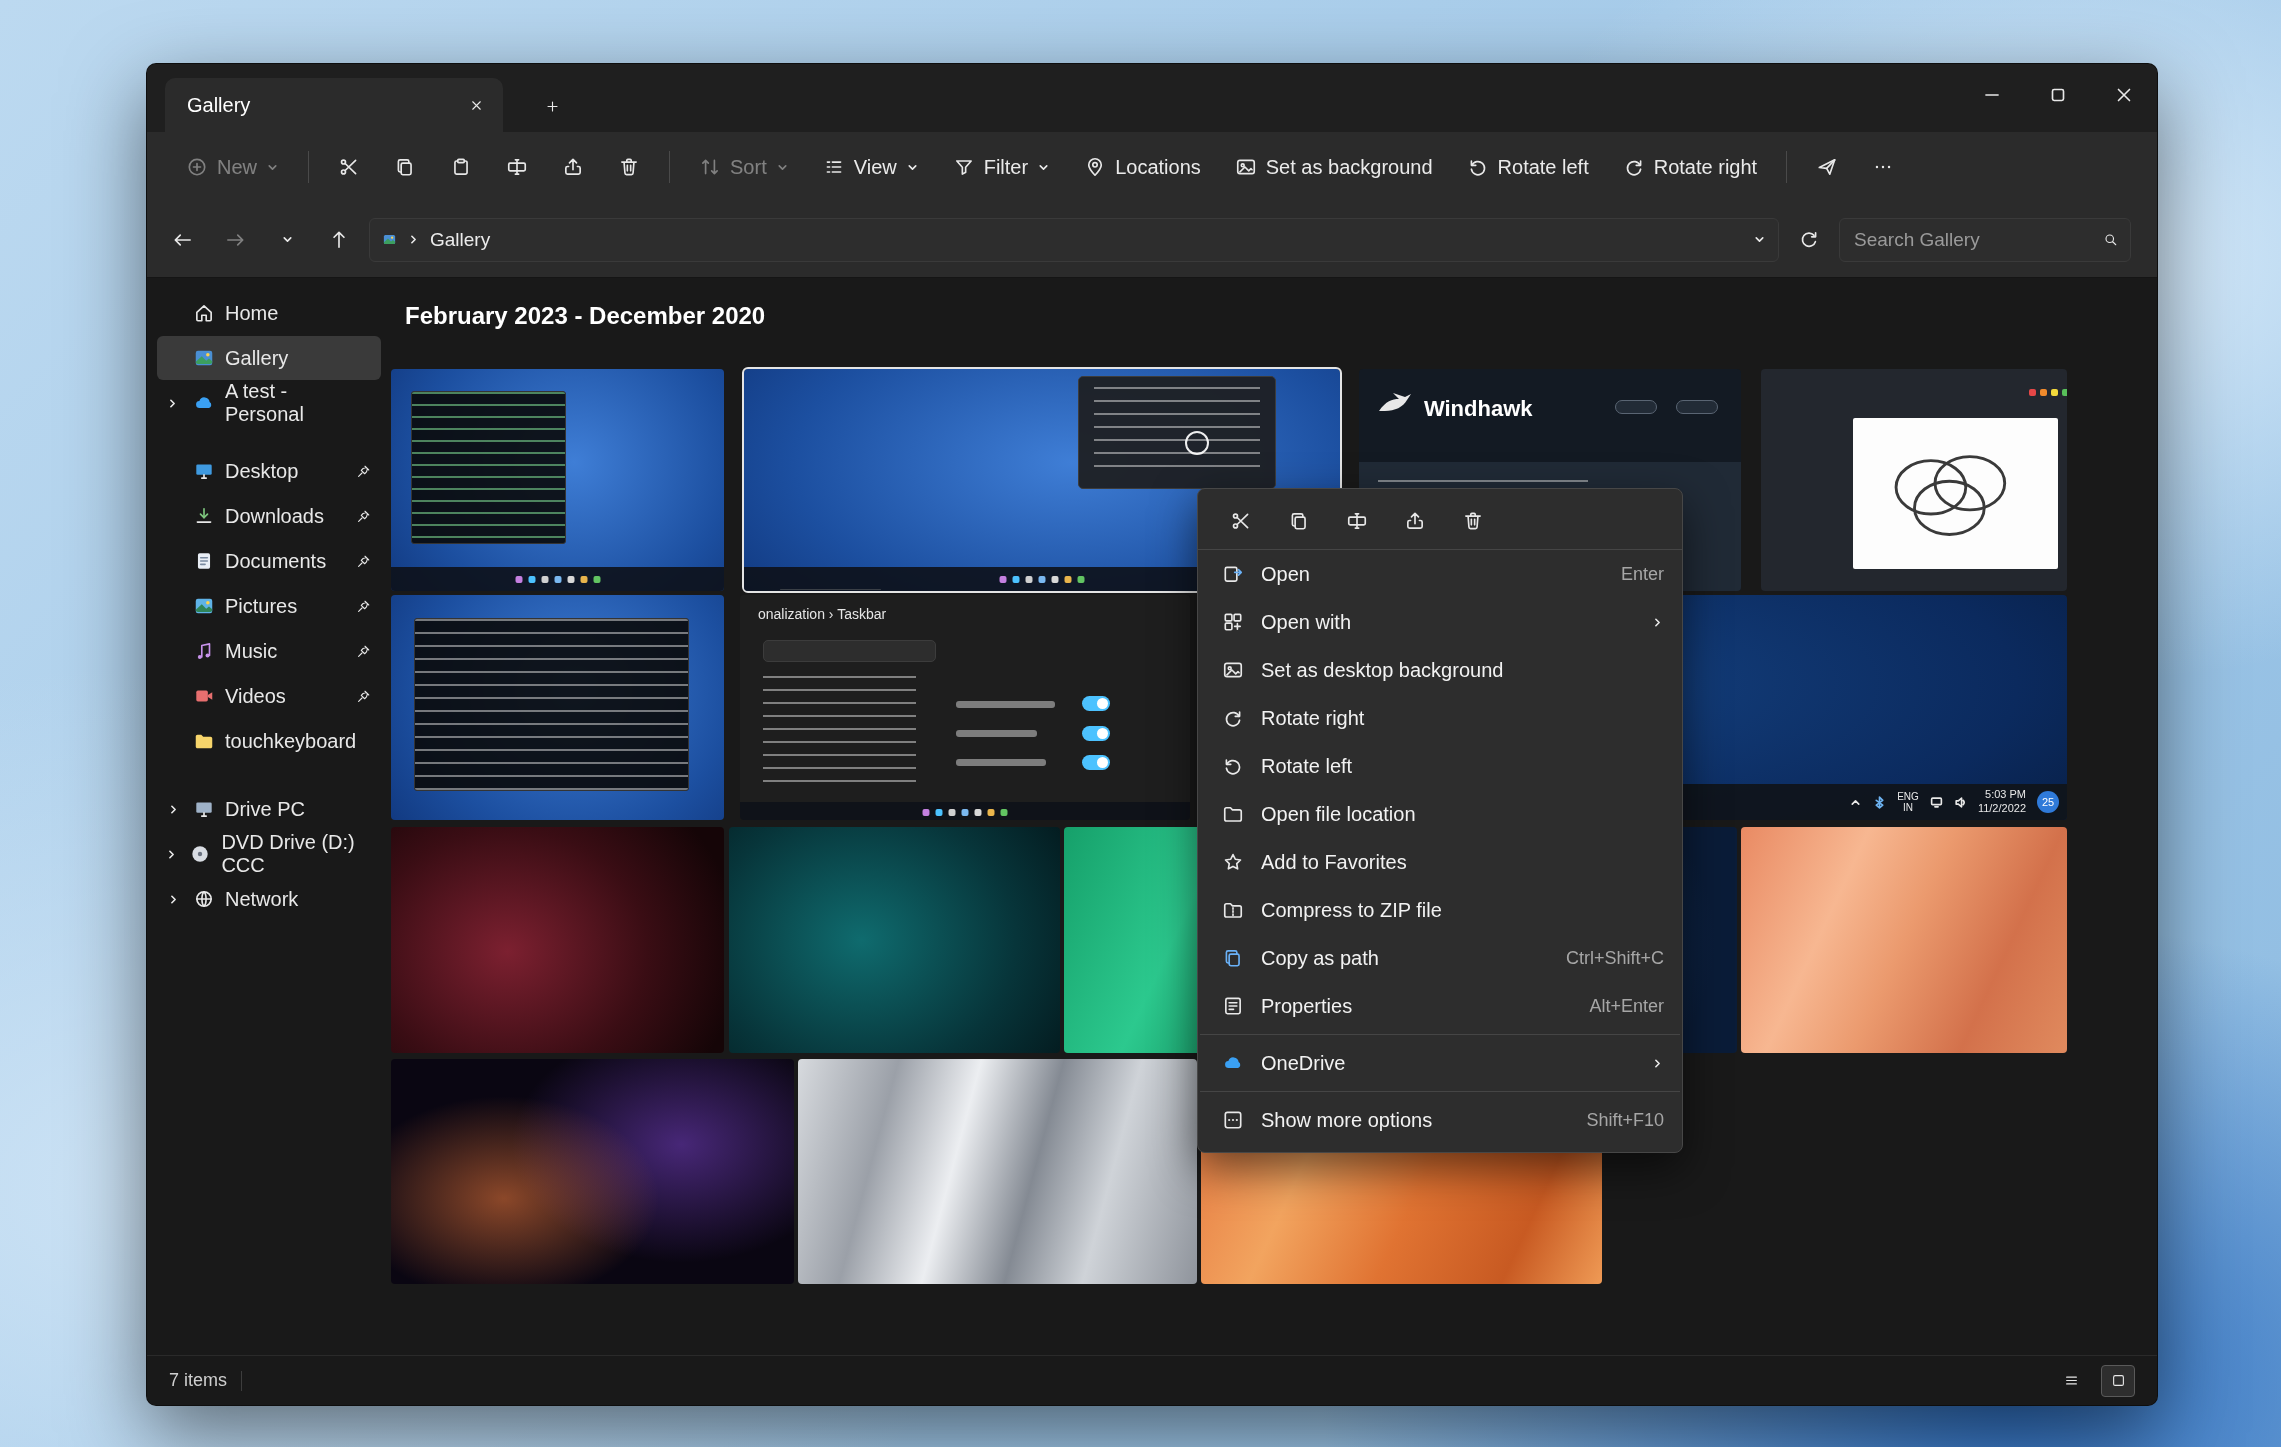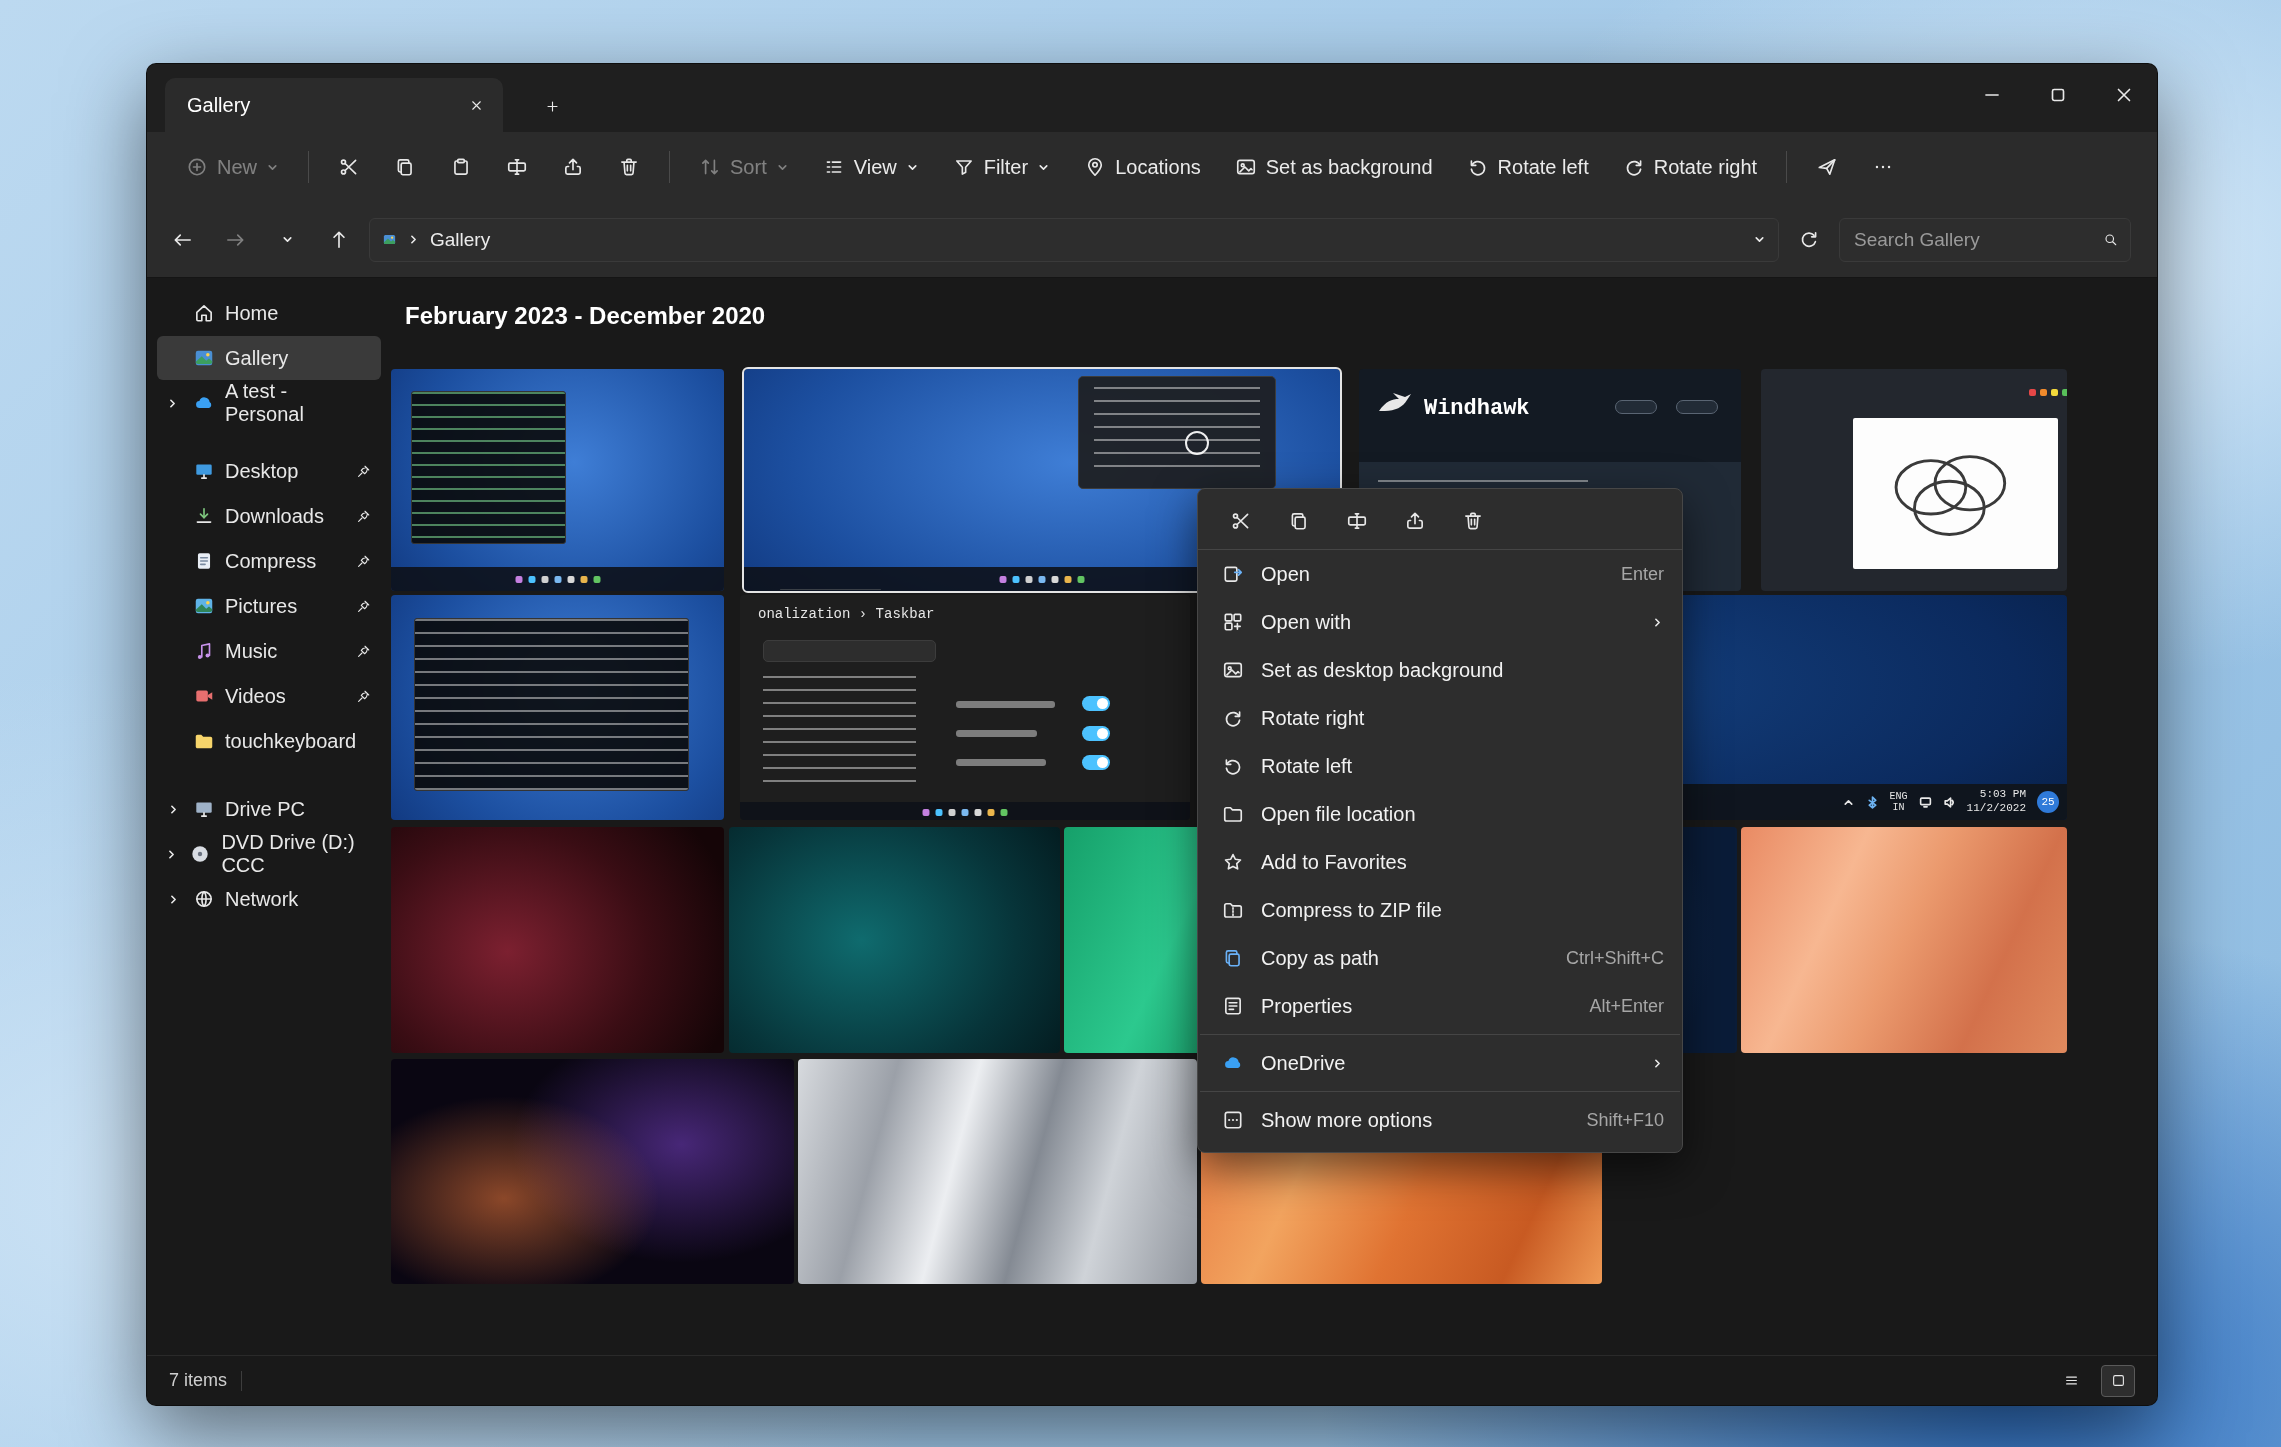--- a/index.html
+++ b/index.html
@@ -49,21 +49,21 @@
   .sidebar{position:absolute;left:0;top:0;bottom:0;width:244px;padding-top:12px;box-sizing:border-box;}
   .sitem{display:flex;align-items:center;height:44px;margin:1px 10px;border-radius:6px;padding:0 10px 0 6px;gap:10px;
          font-size:20px;color:#e8e8e8;}
   .sitem .chevslot{width:20px;display:flex;justify-content:center;}
   .sitem.sel{background:#3a3a3a;}
   .sitem .pin{margin-left:auto;}
   .sgap{height:22px;}
   .content{position:absolute;left:244px;top:0;right:0;bottom:0;overflow:hidden;}
   .group-title{position:absolute;left:14px;top:24px;font-size:24px;font-weight:700;color:#fff;}
   
-  .thumb{position:absolute;border-radius:4px;overflow:hidden;background:#10151d;font-family:Liberation Mono, monospace;}
+  .thumb{position:absolute;border-radius:4px;overflow:hidden;background:#10151d;}
   .thumb.sel{outline:2px solid #e4e4e4;}
   .bloom{background:radial-gradient(85% 120% at 55% 42%,#3f7ed6 0%,#1c4fa0 55%,#0a2a6a 100%);}
   .bloomdark{background:radial-gradient(95% 130% at 42% 40%,#14407e 0%,#0b2a5e 55%,#05142e 100%);}
   .bg-navy{background:radial-gradient(90% 110% at 30% 50%,#15355e 0%,#0a1c38 70%);}
   .bg-red{background:radial-gradient(70% 90% at 35% 55%,#7c2030 0%,#3a0d14 60%,#150507 100%);}
   .bg-teal{background:radial-gradient(75% 95% at 40% 50%,#0f6b6e 0%,#07353a 62%,#03191d 100%);}
   .bg-green{background:linear-gradient(115deg,#16a06a 0%,#2cc98e 35%,#0f8a58 70%,#0a6a42 100%);}
   .bg-coral{background:linear-gradient(115deg,#e98a63 0%,#f7b791 30%,#eb9a6e 50%,#d3714b 75%,#e08a5e 100%);}
   .bg-purple{background:
       radial-gradient(55% 65% at 28% 62%,rgba(245,125,60,.55) 0%,rgba(245,125,60,0) 70%),
@@ -471,21 +471,21 @@
             </span>
       </div>
       <div class="sitem">
         <span class="chevslot"></span>
         <span class="ic">
               <svg viewBox="0 0 20 20">
                 <rect x="4.5" y="3" width="11" height="14" rx="1.5" fill="#e9eef5" stroke="none"></rect>
                 <path d="M7 7h6M7 10h6M7 13h4" stroke="#7a8aa0"></path>
               </svg>
             </span>
-        <span>Compress</span>
+        <span>Documents</span>
         <span class="pin ic small">
               <svg viewBox="0 0 20 20">
                 <path d="M12 3l5 5M13.7 4.7 9.5 6 7 8.5l4.5 4.5L14 10.5l1.3-4.2M8 12l-4.5 4.5"></path>
               </svg>
             </span>
       </div>
       <div class="sitem">
         <span class="chevslot"></span>
         <span class="ic">
               <svg viewBox="0 0 20 20">

